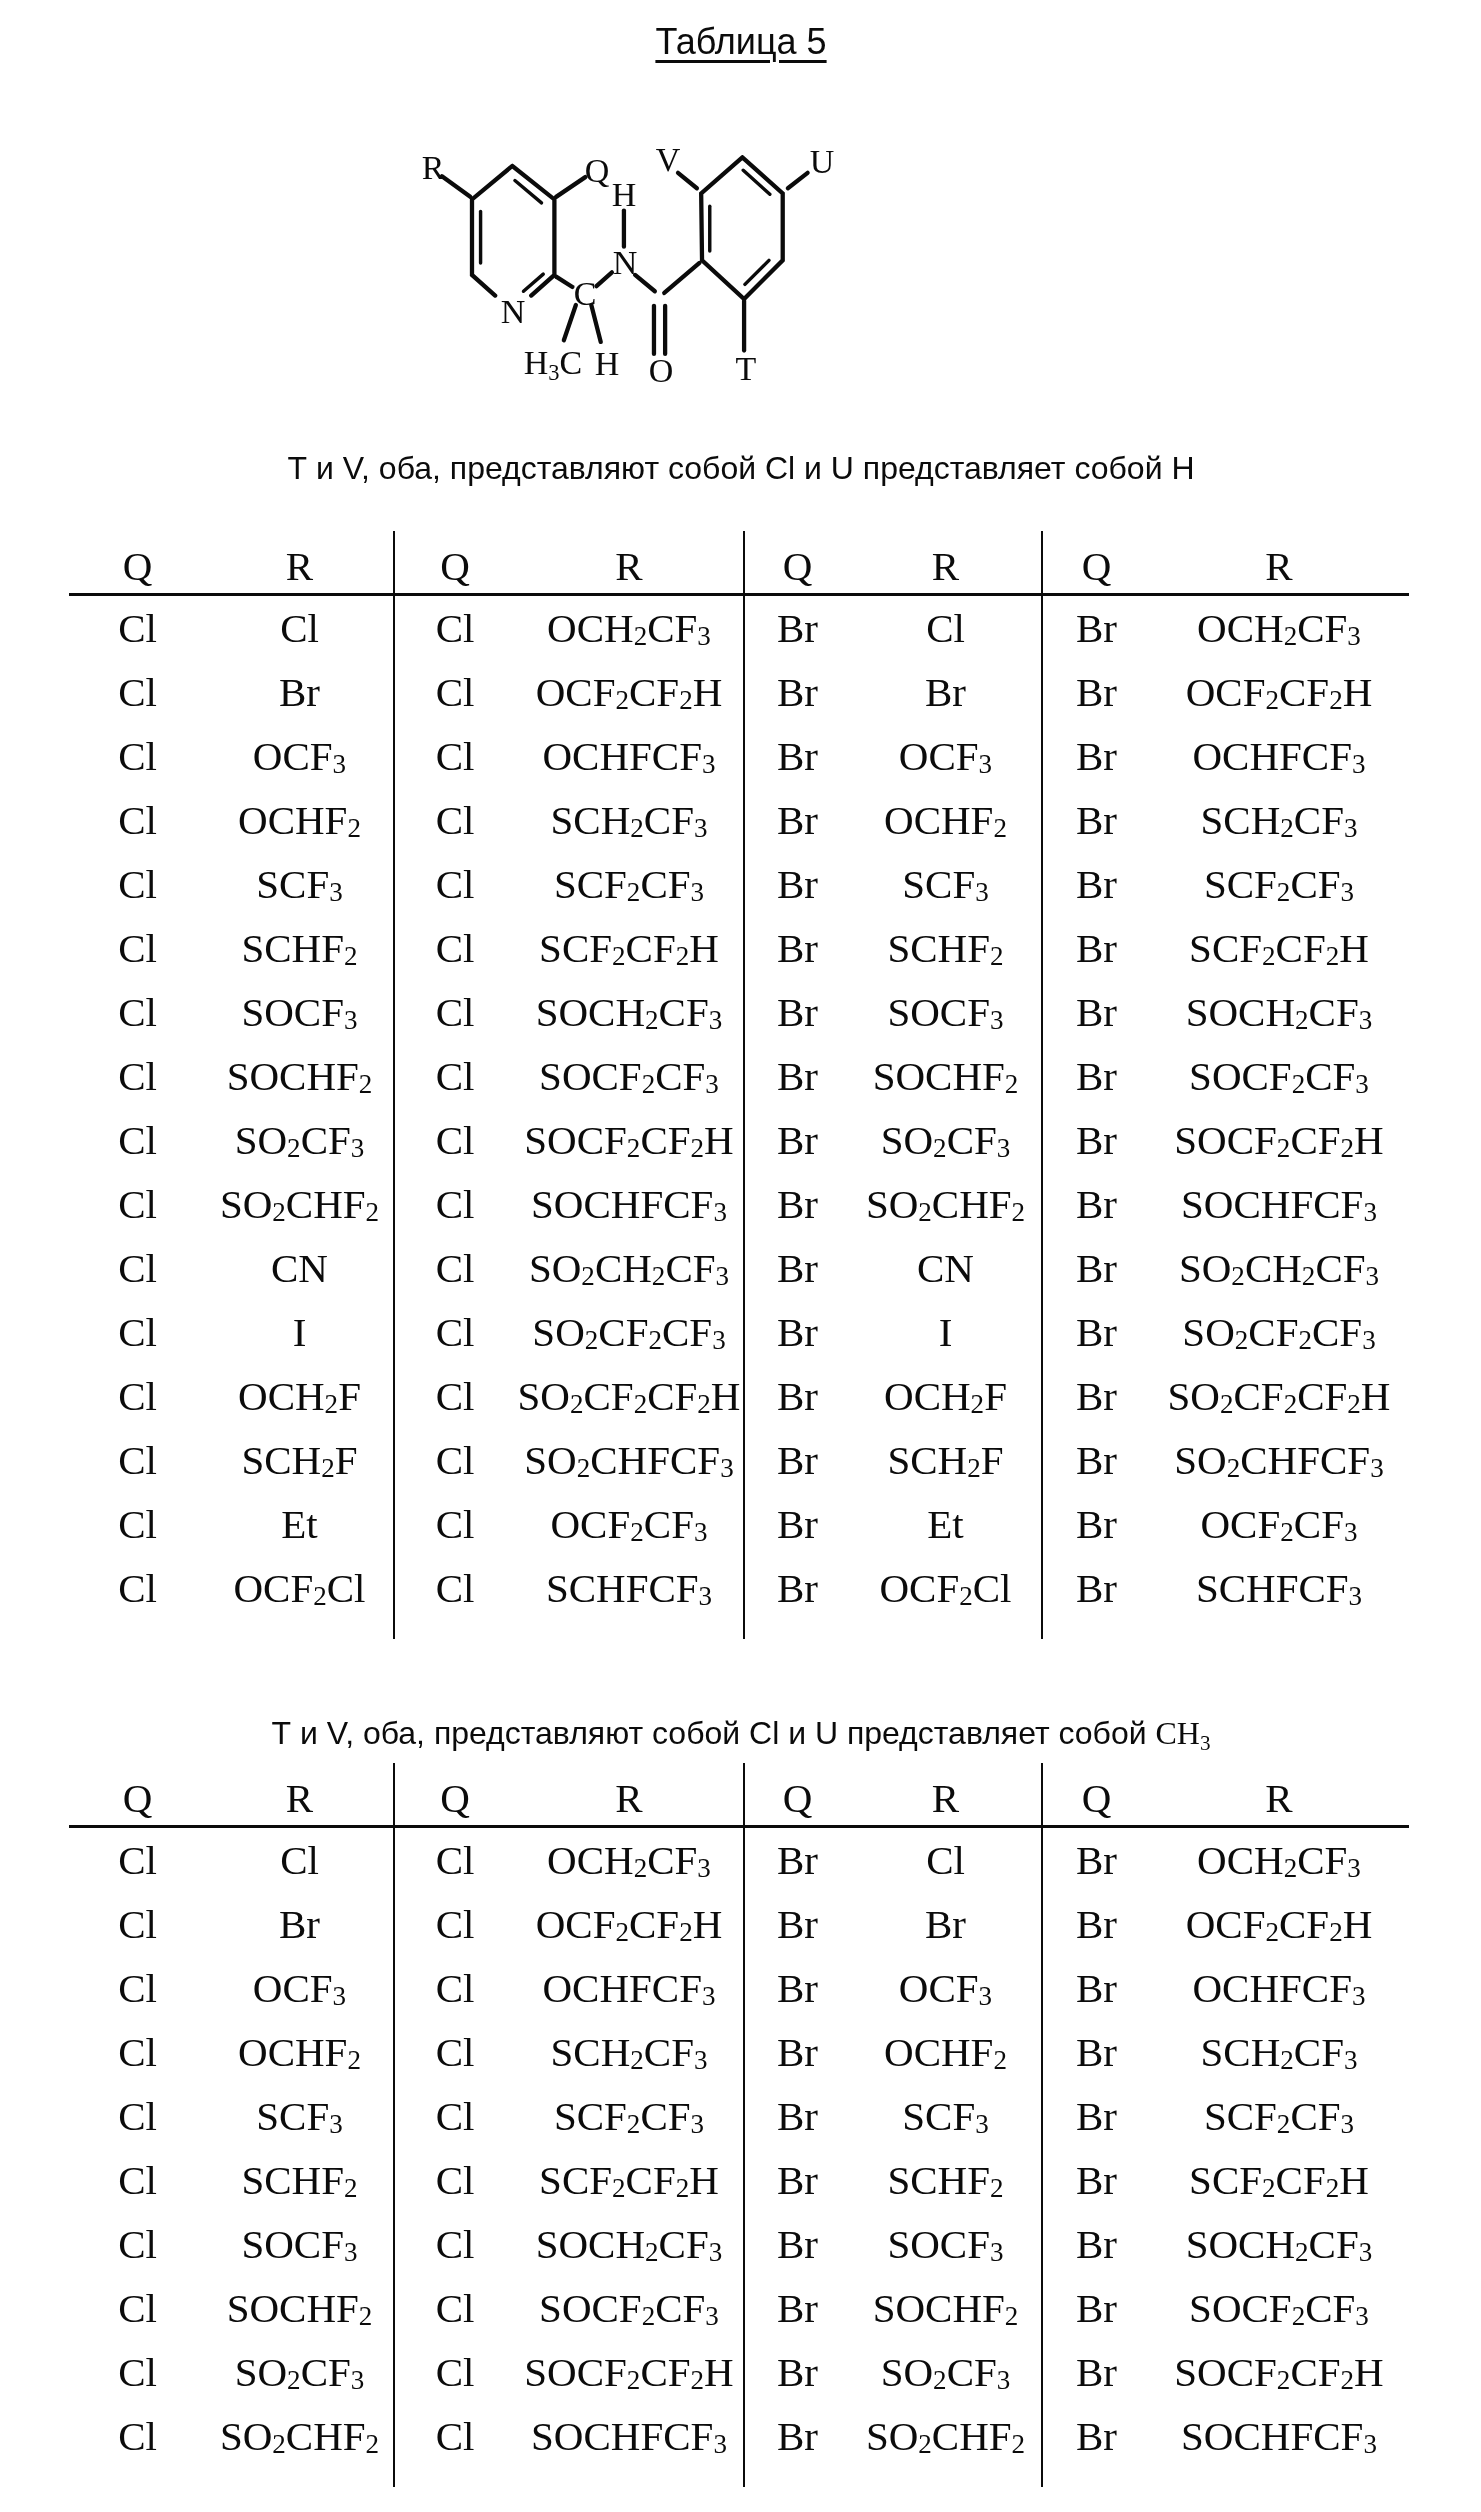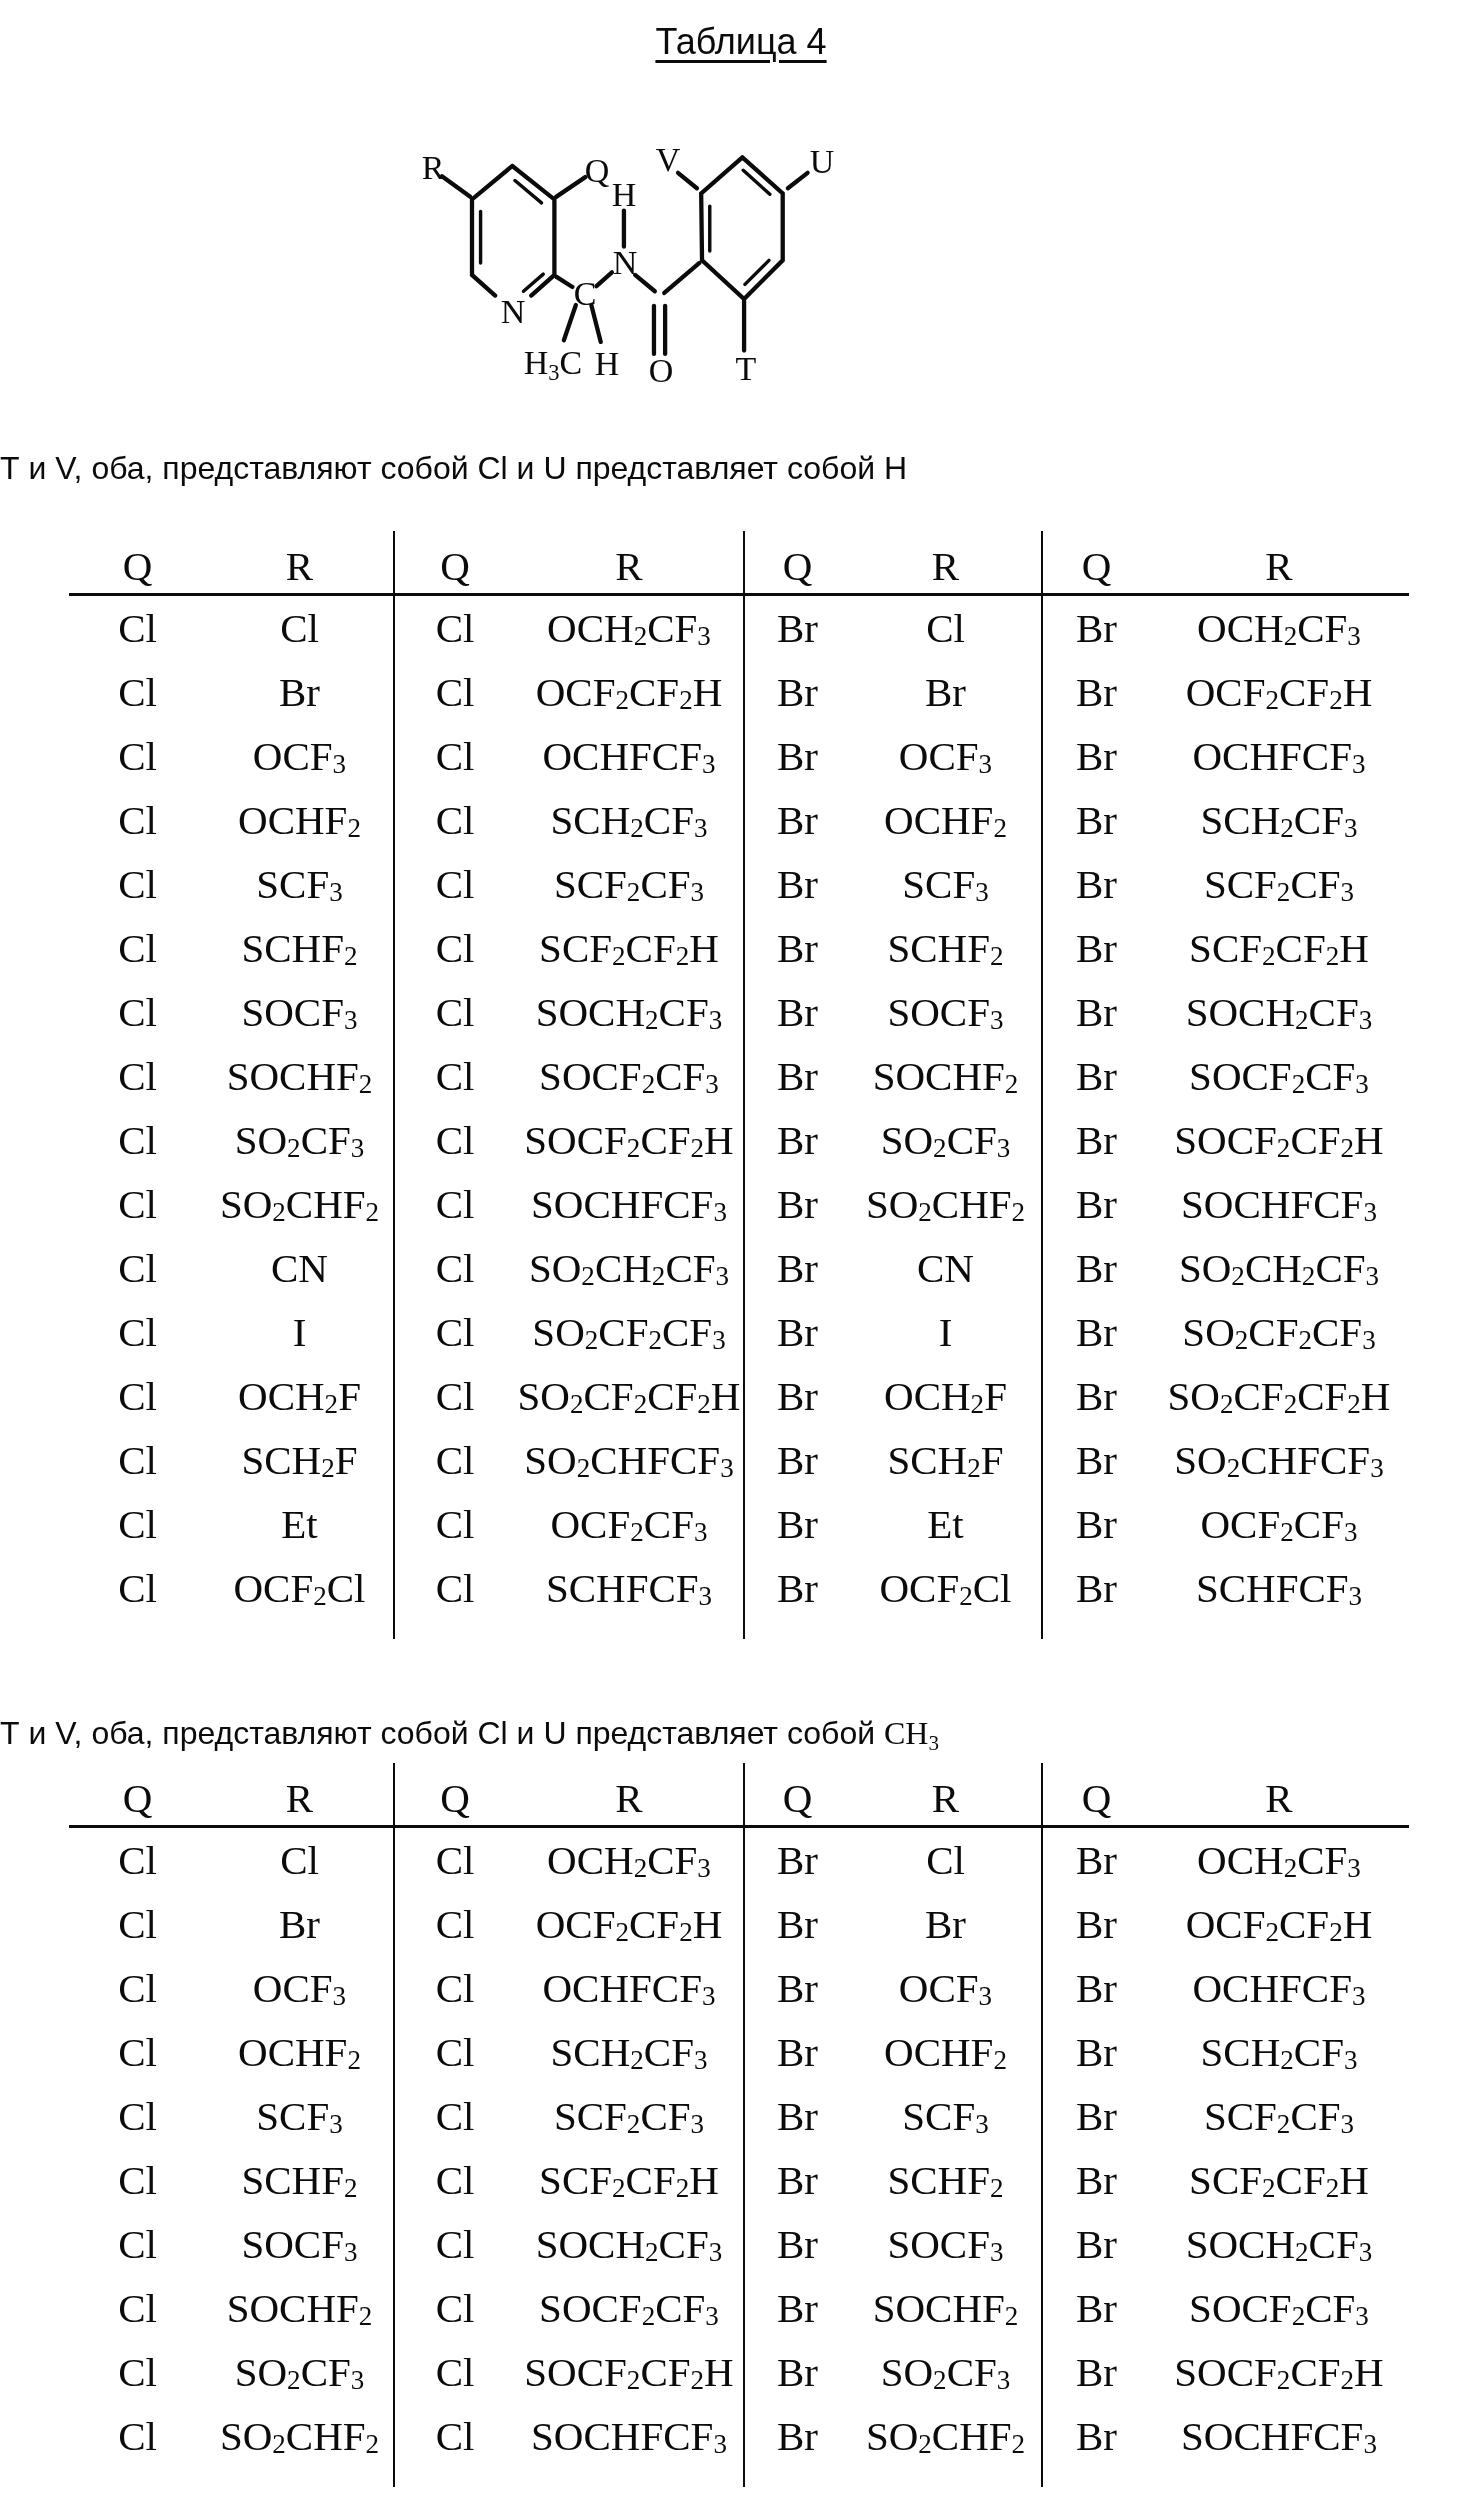--- a/index.html
+++ b/index.html
@@ -8,21 +8,21 @@
   
   .title{position:absolute;top:20.6px;left:0;width:100%;text-align:center;
          font-family:"Liberation Sans",sans-serif;font-size:36px;}
   .title span{text-decoration:underline;text-decoration-thickness:2.6px;text-underline-offset:6px;}
   
   .structure{position:absolute;left:369px;top:86px;width:721px;height:335px;}
   .structure svg{position:absolute;left:0;top:0;width:100%;height:100%;}
   .atom{position:absolute;transform:translate(-50%,-50%);font-family:"Liberation Serif",serif;
         font-size:34px;white-space:nowrap;line-height:1;}
   
-  .caption{position:absolute;left:0;width:100%;text-align:left;
+  .caption{position:absolute;left:0;width:100%;text-align:center;
            font-family:"Liberation Sans",sans-serif;font-size:32px;white-space:nowrap;}
   #caption1{top:450px;}
   #caption2{top:1715px;}
   .formula{font-family:Liberation Serif, serif;}
   
   .ctable{position:absolute;left:69px;width:1340px;font-family:"Liberation Serif",serif;
           font-size:41px;}
   #table1{top:531px;}
   #table2{top:1763px;}
   .trow{display:flex;}
@@ -41,21 +41,21 @@
   .c7{width:258px;}
   .spacer .cell,#table2 .spacer .cell{height:19px;}
   sub{font-size:66%;line-height:0;position:relative;top:0.28em;vertical-align:baseline;}
 </style>
 </head>
 <body>
 
 <div class="page">
 
   <div class="title">
-    <span>Таблица 4</span>
+    <span>Таблица 5</span>
   </div>
 
   <div class="structure">
     <svg viewBox="430 100 840 390" fill="none" stroke="#0b0b0b" stroke-width="5" stroke-linecap="round">
       <g>
         <path d="M597 193 L646 232 L646 320 L619 344 M577 344 L550 320 L550 232 L597 193"></path>
         <path stroke-width="4" d="M600 210 L631 236"></path>
         <path stroke-width="4" d="M560 246 L560 306"></path>
         <path stroke-width="4" d="M610 339 L633 319"></path>
       </g>

